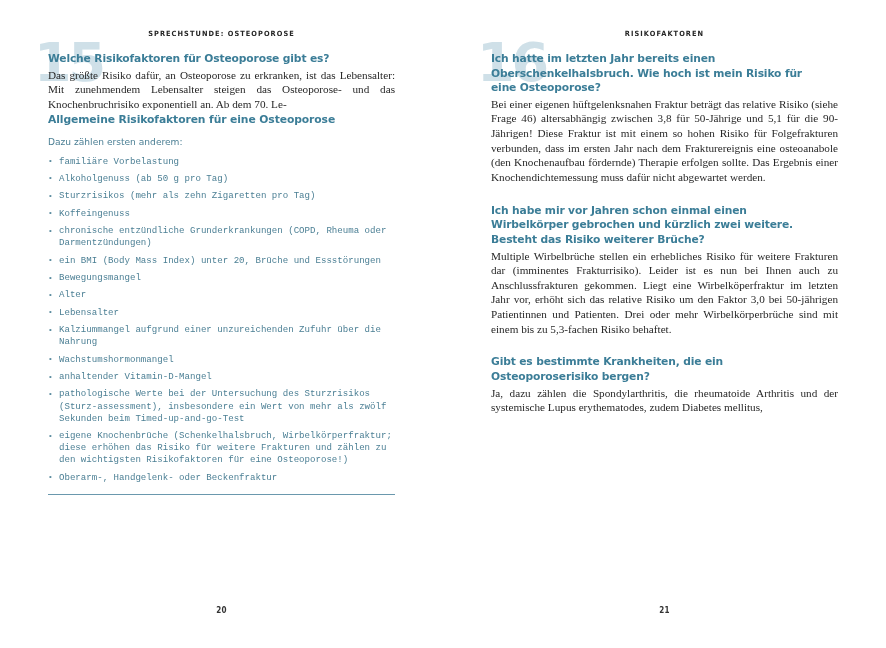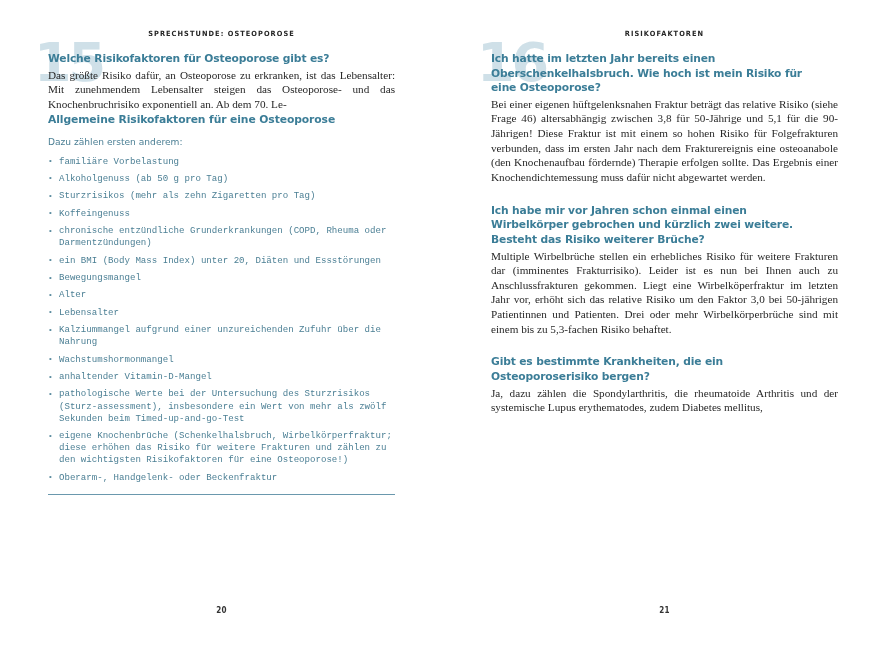--- a/index.html
+++ b/index.html
@@ -191,21 +191,21 @@
       <div class="subsection">
         <h3 class="subheading">Allgemeine Risikofaktoren für eine Osteoporose</h3>
         <p class="intro-line">Dazu zählen ersten anderem:</p>
 
         <ul class="bullets">
           <li>familiäre Vorbelastung</li>
           <li>Alkoholgenuss (ab 50 g pro Tag)</li>
           <li>Sturzrisikos (mehr als zehn Zigaretten pro Tag)</li>
           <li>Koffeingenuss</li>
           <li>chronische entzündliche Grunderkrankungen (COPD, Rheuma oder Darmentzündungen)</li>
-          <li>ein BMI (Body Mass Index) unter 20, Diäten und Essstörungen</li>
+          <li>ein BMI (Body Mass Index) unter 20, Brüche und Essstörungen</li>
           <li>Bewegungsmangel</li>
           <li>Alter</li>
           <li>Lebensalter</li>
           <li>Kalziummangel aufgrund einer unzureichenden Zufuhr über die Nahrung</li>
           <li>Wachstumshormonmangel</li>
           <li>anhaltender Vitamin-D-Mangel</li>
           <li>pathologische Werte bei der Untersuchung des Sturzrisikos (Sturz-assessment), insbesondere ein Wert von mehr als zwölf Sekunden beim Timed-up-and-go-Test</li>
           <li>eigene Knochenbrüche (Schenkelhalsbruch, Wirbelkörperfraktur; diese erhöhen das Risiko für weitere Frakturen und zählen zu den wichtigsten Risikofaktoren für eine Osteoporose!)</li>
           <li>Oberarm-, Handgelenk- oder Beckenfraktur</li>
         </ul>

